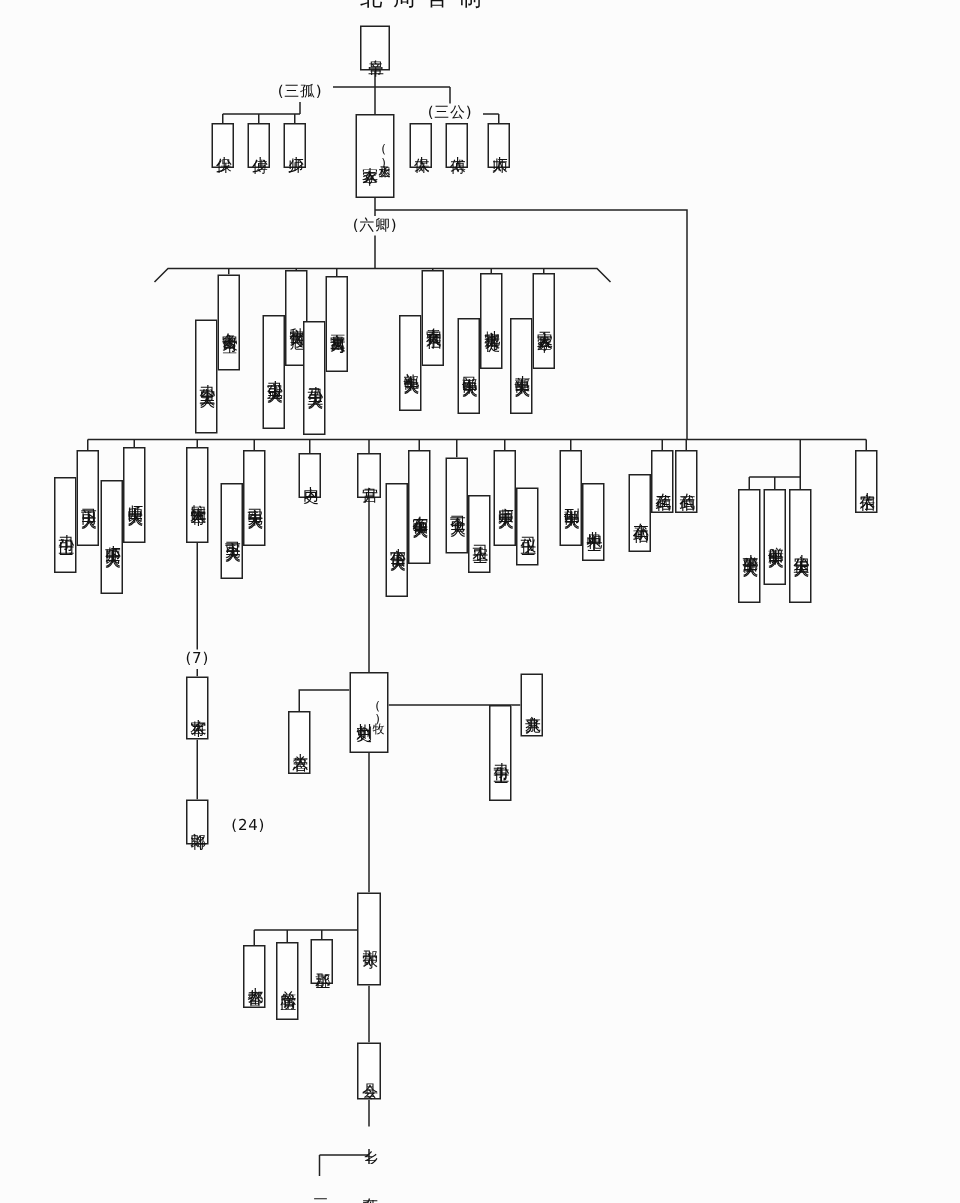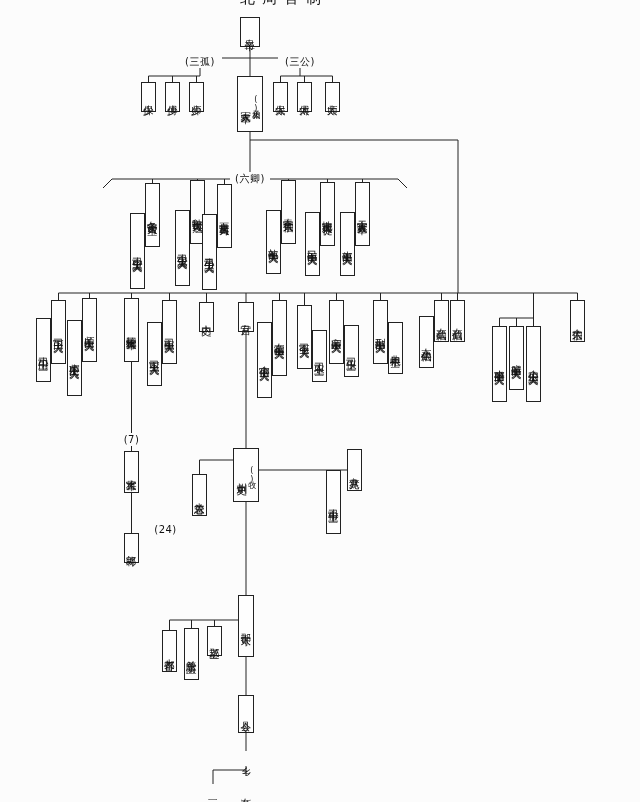--- a/index.html
+++ b/index.html
@@ -85,52 +85,52 @@
       <polyline points="214.5,620 214.5,626"></polyline>
       <polyline points="246,657 246,695"></polyline>
       <polyline points="246,733 246,770"></polyline>
       <polyline points="213,770 246,770"></polyline>
       <polyline points="213,770 213,784"></polyline>
       <polyline points="246,770 246,776"></polyline>
     </svg>
   <div id="nodes">
       <div class="node box v" style="left: 240px; top: 17px; width: 20px; height: 30px;">皇帝</div>
       <div class="node plain h" style="left: 178px; top: 55px; width: 44px; height: 13px;">(三孤)</div>
-      <div class="node plain h" style="left: 278px; top: 55px; width: 44px; height: 13px;">(三公)</div>
+      <div class="node plain h" style="left: 278px; top: 69px; width: 44px; height: 13px;">(三公)</div>
       <div class="node box v" style="left: 141px; top: 82px; width: 15px; height: 30px;">少保</div>
       <div class="node box v" style="left: 165px; top: 82px; width: 15px; height: 30px;">少傅</div>
       <div class="node box v" style="left: 189px; top: 82px; width: 15px; height: 30px;">少师</div>
       <div class="node box v" style="left: 273px; top: 82px; width: 15px; height: 30px;">太保</div>
       <div class="node box v" style="left: 297px; top: 82px; width: 15px; height: 30px;">太傅</div>
       <div class="node box v" style="left: 325px; top: 82px; width: 15px; height: 30px;">太师</div>
       <div class="node box combo" style="left: 237px; top: 76px; width: 26px; height: 56px;">
         <span class="col main">大冢宰</span>
         <span class="col sub">(大丞相)</span>
       </div>
-      <div class="node plain h" style="left: 230px; top: 172px; width: 40px; height: 13px;">(六卿)</div>
+      <div class="node plain h" style="left: 230px; top: 144px; width: 40px; height: 13px;">(六卿)</div>
       <div class="node box v" style="left: 145px; top: 183px; width: 15px; height: 64px;">冬官大司空</div>
       <div class="node box v" style="left: 130px; top: 213px; width: 15px; height: 76px;">小司空上大夫</div>
       <div class="node box v" style="left: 190px; top: 180px; width: 15px; height: 64px;">秋官大司寇</div>
       <div class="node box v" style="left: 175px; top: 210px; width: 15px; height: 76px;">小司寇上大夫</div>
       <div class="node box v" style="left: 217px; top: 184px; width: 15px; height: 64px;">夏官大司马</div>
       <div class="node box v" style="left: 202px; top: 214px; width: 15px; height: 76px;">小司马上大夫</div>
       <div class="node box v" style="left: 281px; top: 180px; width: 15px; height: 64px;">春官大宗伯</div>
       <div class="node box v" style="left: 266px; top: 210px; width: 15px; height: 64px;">礼部中大夫</div>
       <div class="node box v" style="left: 320px; top: 182px; width: 15px; height: 64px;">地官大司徒</div>
       <div class="node box v" style="left: 305px; top: 212px; width: 15px; height: 64px;">民部中大夫</div>
       <div class="node box v" style="left: 355px; top: 182px; width: 15px; height: 64px;">天官大冢宰</div>
       <div class="node box v" style="left: 340px; top: 212px; width: 15px; height: 64px;">吏部中大夫</div>
       <div class="node box v" style="left: 51px; top: 300px; width: 15px; height: 64px;">司门下大夫</div>
       <div class="node box v" style="left: 36px; top: 318px; width: 15px; height: 64px;">小司门上士</div>
       <div class="node box v" style="left: 82px; top: 298px; width: 15px; height: 64px;">师氏中大夫</div>
       <div class="node box v" style="left: 67px; top: 320px; width: 15px; height: 76px;">小师氏下大夫</div>
       <div class="node box v" style="left: 124px; top: 298px; width: 15px; height: 64px;">柱国大将军</div>
       <div class="node plain h" style="left: 117px; top: 433px; width: 29px; height: 13px;">(7)</div>
       <div class="node box v" style="left: 124px; top: 451px; width: 15px; height: 42px;">大将军</div>
-      <div class="node plain h" style="left: 117px; top: 523px; width: 29px; height: 13px; margin-left: 34px;">(24)</div>
+      <div class="node plain h" style="left: 117px; top: 544px; width: 29px; height: 13px; margin-left: 34px;">(24)</div>
       <div class="node box v" style="left: 124px; top: 533px; width: 15px; height: 30px;">郎将</div>
       <div class="node box v" style="left: 162px; top: 300px; width: 15px; height: 64px;">司宪中大夫</div>
       <div class="node box v" style="left: 147px; top: 322px; width: 15px; height: 64px;">司宪下大夫</div>
       <div class="node box v" style="left: 199px; top: 302px; width: 15px; height: 30px;">内史</div>
       <div class="node box v" style="left: 238px; top: 302px; width: 16px; height: 30px;">宫尹</div>
       <div class="node box v" style="left: 272px; top: 300px; width: 15px; height: 76px;">左宫伯中大夫</div>
       <div class="node box v" style="left: 257px; top: 322px; width: 15px; height: 76px;">小宫伯下大夫</div>
       <div class="node box v" style="left: 297px; top: 305px; width: 15px; height: 64px;">司仓下大夫</div>
       <div class="node box v" style="left: 312px; top: 330px; width: 15px; height: 52px;">司农上士</div>
       <div class="node box v" style="left: 329px; top: 300px; width: 15px; height: 64px;">宗师中大夫</div>

